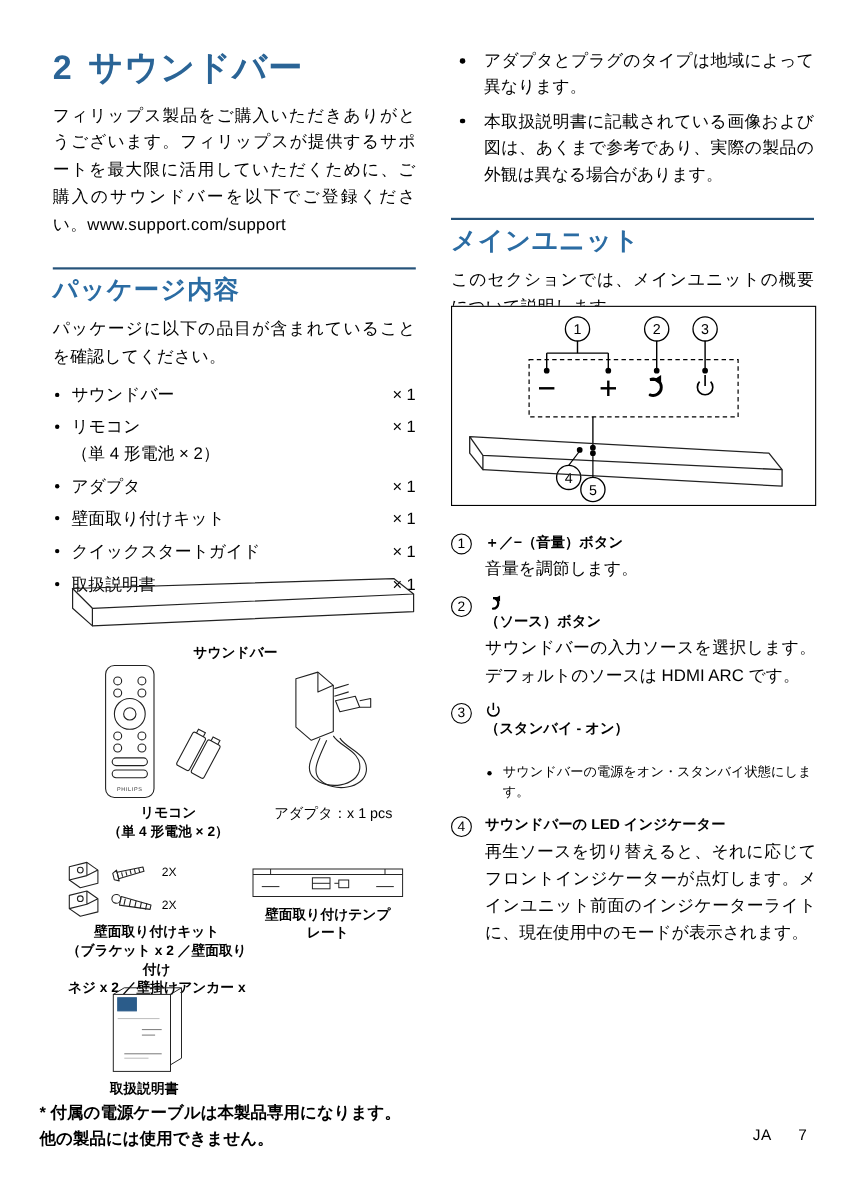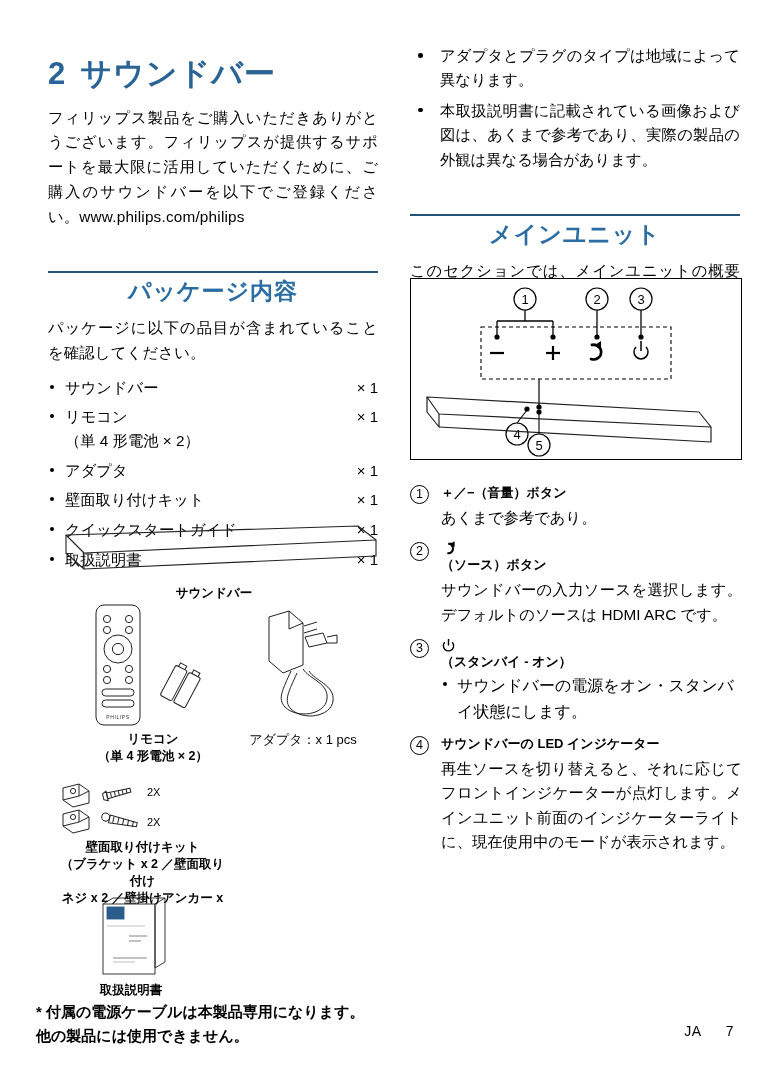--- a/index.html
+++ b/index.html
@@ -18,27 +18,27 @@
   .col-left  { left:48px; }
   .col-right { left:410px; }
 
   
   .chapter-title {
     color:#2a6496;
     font-size:31px;
     font-weight:bold;
     letter-spacing:1px;
     margin:0;
-    padding-top:56px;
+    padding-top:44px;
     line-height:1.15;
     white-space:nowrap;
   }
   .chapter-num { margin-right:14px; }
 
-  .sec-head { margin-top:42px;text-align:center; }
+  .sec-head { margin-top:26px; }
   .sec-rule { border-top:2.5px solid #26537a; width:100%; }
   .sec-title {
     color:#2b6ca3;
     font-size:23px;
     font-weight:bold;
     letter-spacing:1px;
     margin:5px 0 0 0;
     line-height:1.2;
   }
 
@@ -90,21 +90,21 @@
   
   .num-item { margin-top:11px; position:relative; padding-left:31px; }
   .circ {
     position:absolute; left:0; top:1px;
     width:19px; height:19px; border-radius:50%;
     border:1.3px solid #000;
     font-size:12.5px; line-height:17px; text-align:center;
   }
   .num-title { font-size:13px; font-weight:bold; line-height:1.45; }
   .num-desc { font-size:15.3px; line-height:1.6; margin-top:3px; text-align:justify; }
-  .num-sub { position:relative; padding-left:16px; margin-top:1px; font-size:16px; line-height:1.6; }
+  .num-sub { position:relative; padding-left:16px; margin-top:20px; font-size:12px; line-height:1.6; }
   .num-sub::before {
     content:""; position:absolute; left:2px; top:9px;
     width:4px; height:4px; border-radius:50%; background:#000;
   }
 
   
   .fig { position:absolute; }
   .cap {
     font-size:12.5px; text-align:center; line-height:1.35;
     font-weight:bold;
@@ -135,21 +135,21 @@
 <body>
 
 <div class="page">
 
   <div class="col col-left">
 
     <h1 class="chapter-title">
       <span class="chapter-num">2</span><span>サウンドバー</span>
     </h1>
 
-    <p class="body-p">フィリップス製品をご購入いただきありがとうございます。フィリップスが提供するサポートを最大限に活用していただくために、ご購入のサウンドバーを以下でご登録ください。www.philips.com/philips</p>
+    <p class="body-p">フィリップス製品をご購入いただきありがとうございます。フィリップスが提供するサポートを最大限に活用していただくために、ご購入のサウンドバーを以下でご登録ください。www.support.com/support</p>
 
     <div class="sec-head">
       <div class="sec-rule"></div>
       <h2 class="sec-title">パッケージ内容</h2>
     </div>
 
     <p class="body-p tight">パッケージに以下の品目が含まれていることを確認してください。</p>
 
     <ul class="contents">
       <li>
@@ -256,20 +256,36 @@
         </g>
       </g>
       <text x="92" y="14" font-size="11" fill="#000" font-family="'Liberation Sans',sans-serif">2X</text>
       <text x="92" y="44" font-size="11" fill="#000" font-family="'Liberation Sans',sans-serif">2X</text>
     </svg>
     <div class="cap" style="margin-top:1px;">壁面取り付けキット</div>
     <div class="cap">（ブラケット x 2 ／壁面取り付け</div>
     <div class="cap">ネジ x 2 ／壁掛けアンカー x 2）</div>
   </div>
 
+  <div class="fig" style="left:228px; top:786px; width:140px;">
+    <svg width="140" height="34" viewBox="0 0 140 34">
+      <g fill="none" stroke="#222" stroke-width="0.9">
+        <rect x="2" y="4" width="136" height="25"></rect>
+        <path d="M2 9 L138 9"></path>
+        <path d="M18 4 L18 9 M122 4 L122 9"></path>
+        <rect x="56" y="12" width="16" height="10"></rect>
+        <path d="M56 17 L72 17"></path>
+        <rect x="80" y="14" width="9" height="7"></rect>
+        <path d="M76 17 L80 17"></path>
+        <path d="M10 20 L26 20 M114 20 L130 20"></path>
+      </g>
+    </svg>
+    <div class="cap" style="margin-top:3px;">壁面取り付けテンプ</div>
+    <div class="cap">レート</div>
+  </div>
 
   <div class="fig" style="left:95px; top:896px; width:120px;">
     <svg width="72" height="82" viewBox="0 0 72 82">
       <g fill="none" stroke="#222" stroke-width="0.9">
         <rect x="8" y="8" width="52" height="70" fill="#fff"></rect>
         <path d="M8 8 L18 2 L70 2 L60 8"></path>
         <path d="M60 8 L60 72 L70 66 L70 2"></path>
         <rect x="12" y="11" width="17" height="12" fill="#2b5c8a" stroke="#2b5c8a"></rect>
         <path d="M12 30 L50 30" stroke="#bbb"></path>
         <path d="M34 40 L52 40 M34 45 L46 45" stroke="#777"></path>
@@ -367,21 +383,21 @@
         <circle cx="128" cy="133" r="2.6"></circle>
       </g>
     </svg>
   </div>
 
   <div style="position:absolute; left:410px; top:473px; width:332px;">
 
     <div class="num-item">
       <span class="circ">1</span>
       <div class="num-title">＋／−（音量）ボタン</div>
-      <div class="num-desc">あくまで参考であり。</div>
+      <div class="num-desc">音量を調節します。</div>
     </div>
 
     <div class="num-item">
       <span class="circ">2</span>
       <div class="num-title">
         <svg width="16" height="15" viewBox="0 0 20 18" style="vertical-align:-2px;margin-right:2px;">
           <path d="M9 15 A6 6 0 1 0 9 3 L13 3" fill="none" stroke="#000" stroke-width="2.6" stroke-linecap="round"></path>
           <path d="M17 0 L10.5 3.6 L17 7 Z" fill="#000"></path>
         </svg><span>（ソース）ボタン</span>
       </div>

